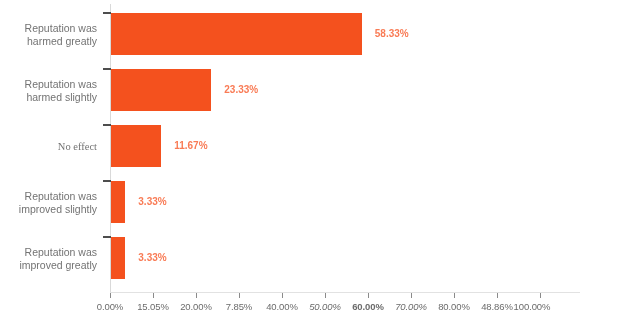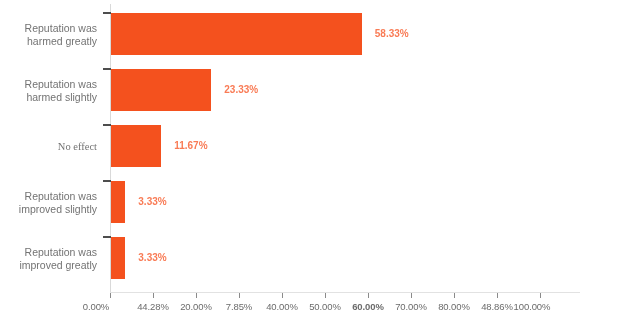--- a/index.html
+++ b/index.html
@@ -141,42 +141,42 @@
   </div>
 
   <div class="cat-row" style="top:237px;">
     <div class="cat-label" style="top: 9px; color: rgb(115, 115, 115);">Reputation was
 improved greatly</div>
     <div class="bar" style="top: 0px; height: 42px; width: 14.319px; background: rgb(244, 81, 30);"></div>
     <div class="bar-value" style="left: 131.319px; top: 15px; color: rgb(249, 123, 85);">3.33%</div>
   </div>
 
   <div class="x-tick" style="left:110px;"></div>
-  <div class="x-tick-label" style="left:96px;text-align:center;">0.00%</div>
+  <div class="x-tick-label" style="left:110px;text-align:center;">0.00%</div>
 
   <div class="x-tick" style="left:153px;"></div>
-  <div class="x-tick-label" style="left:153px;">44.28%</div>
+  <div class="x-tick-label" style="left:153px;">15.05%</div>
 
   <div class="x-tick" style="left:196px;"></div>
   <div class="x-tick-label" style="left:196px;">20.00%</div>
 
   <div class="x-tick" style="left:239px;"></div>
   <div class="x-tick-label" style="left:239px;">7.85%</div>
 
   <div class="x-tick" style="left:282px;"></div>
   <div class="x-tick-label" style="left:282px;">40.00%</div>
 
   <div class="x-tick" style="left:325px;"></div>
-  <div class="x-tick-label" style="left:325px;">50.00%</div>
+  <div class="x-tick-label" style="left:325px;font-style:italic;">50.00%</div>
 
   <div class="x-tick" style="left:368px;"></div>
   <div class="x-tick-label" style="left:368px;font-weight:bold;">60.00%</div>
 
   <div class="x-tick" style="left:411px;"></div>
-  <div class="x-tick-label" style="left:411px;">70.00%</div>
+  <div class="x-tick-label" style="left:411px;font-style:italic;">70.00%</div>
 
   <div class="x-tick" style="left:454px;"></div>
   <div class="x-tick-label" style="left:454px;">80.00%</div>
 
   <div class="x-tick" style="left:497px;"></div>
   <div class="x-tick-label" style="left:497px;">48.86%</div>
 
   <div class="x-tick" style="left: 540px;"></div>
   <div class="x-tick-label" style="left: 532px;">100.00%</div>
 

